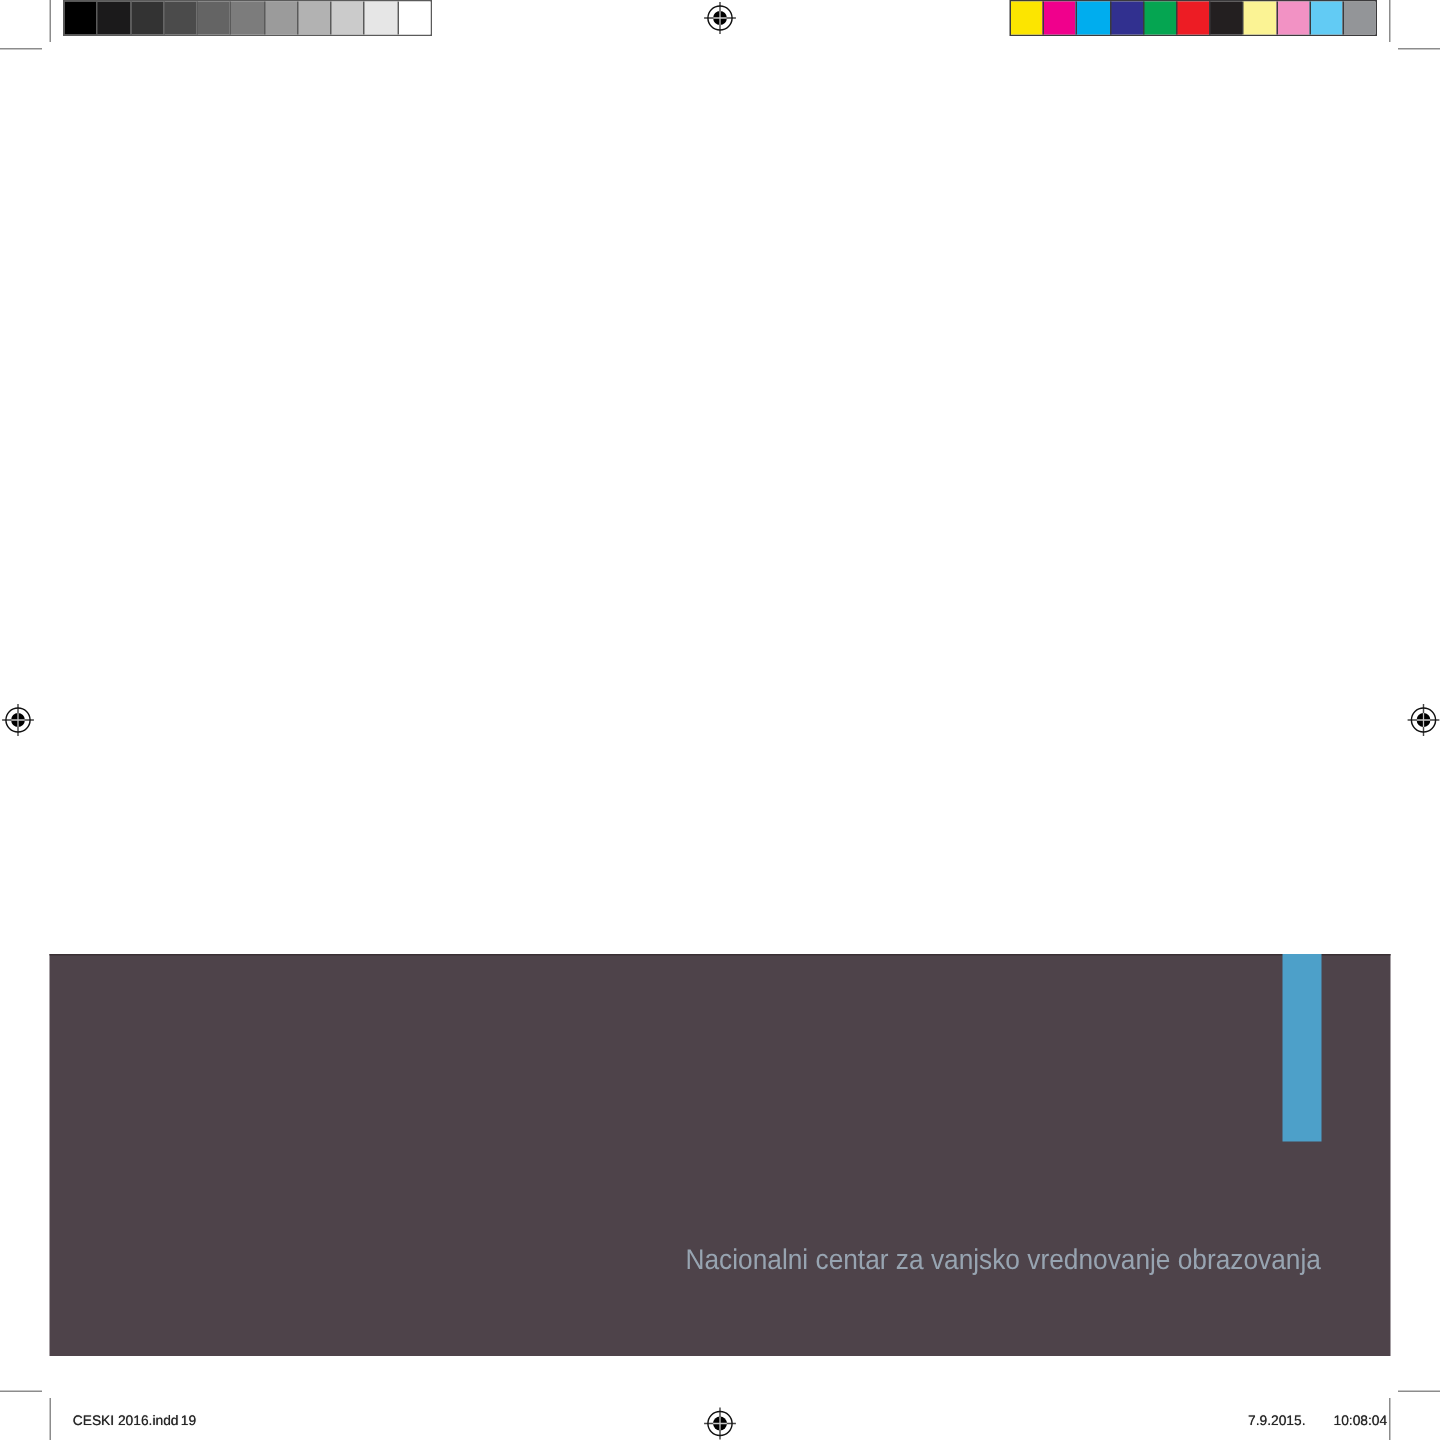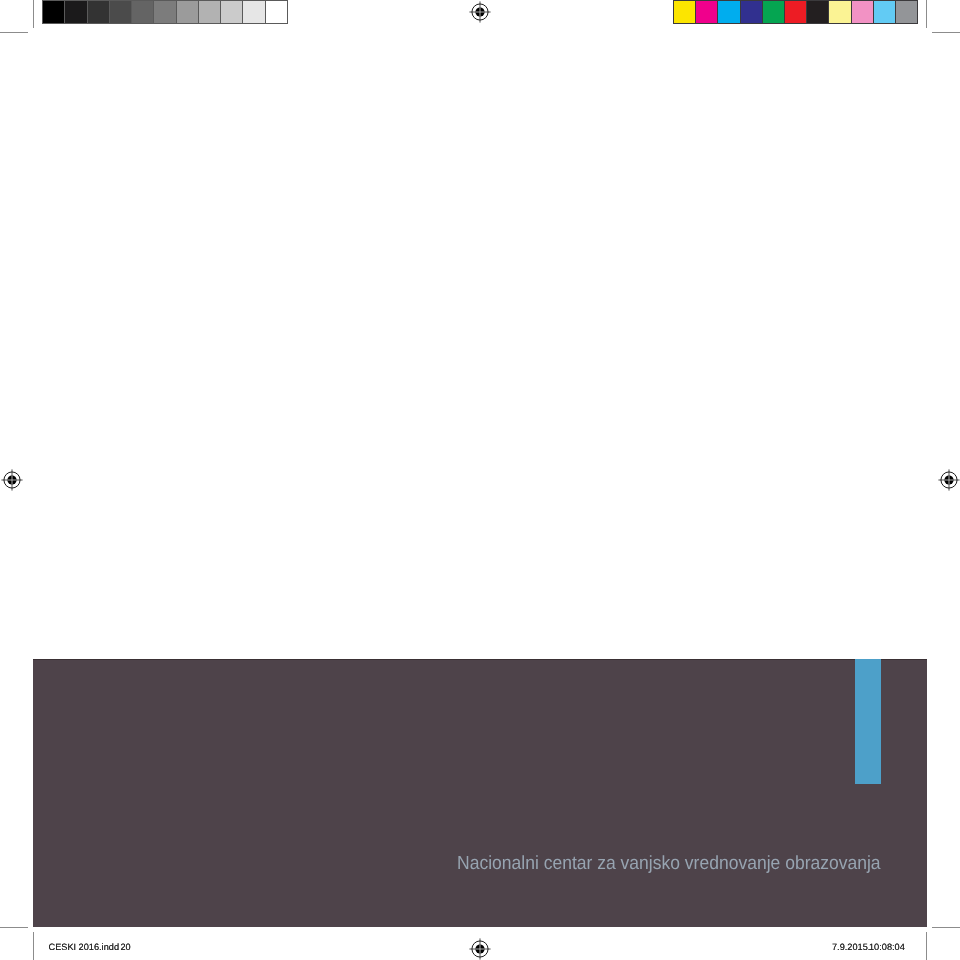--- a/index.html
+++ b/index.html
@@ -145,23 +145,23 @@
     <path d="M13 2.4 V23.6 M2.4 13 H23.6" stroke="#444444" stroke-width="0.95" fill="none"></path>
     <circle cx="13" cy="13" r="8.05" fill="none" stroke="#121212" stroke-width="0.95"></circle>
     <circle cx="13" cy="13" r="4.6" fill="#000000"></circle>
     <g clip-path="url(#rgdisc3)">
       <path d="M13 4 V22 M4 13 H22" stroke="#c9c9c9" stroke-width="0.85" fill="none"></path>
     </g>
   </g>
 </svg></i>
   </div>
 
-  <div id="artwork" style="left: 33px; top: 659px; width: 894px; height: 268px; background: rgb(78, 67, 74);">
+  <div id="artwork" style="left: 33px; top: 636px; width: 894px; height: 268px; background: rgb(78, 67, 74);">
     <div id="artwork-top-edge" style="position: absolute; left: 0px; top: 0px; width: 100%; height: 1px; background: rgb(58, 48, 52);"></div>
     <div id="accent-bar" style="left: 822px; top: 0px; width: 26px; height: 125px; background: rgb(77, 160, 201);"></div>
     <div id="tagline" style="left: 424px; top: 194px; font-size: 19px; transform: scaleX(0.922); transform-origin: 0px 50%; color: rgb(151, 164, 177);">Nacionalni centar za vanjsko vrednovanje obrazovanja</div>
   </div>
 
   <div class="footer-text" style="left:48.5px; top:941.6px; font-size:9.2px;">CESKI 2016.indd</div>
-  <div class="footer-text" style="left:120.5px; top:941.6px; font-size:9.2px;">20</div>
+  <div class="footer-text" style="left:120.5px; top:941.6px; font-size:9.2px;">19</div>
   <div class="footer-text" style="left:832px; top:941.6px; font-size:9.2px;">7.9.2015.</div>
-  <div class="footer-text" style="left:869px; top:941.6px; font-size:9.2px;">10:08:04</div>
+  <div class="footer-text" style="left:889px; top:941.6px; font-size:9.2px;">10:08:04</div>
 </div>
 
 </body></html>

